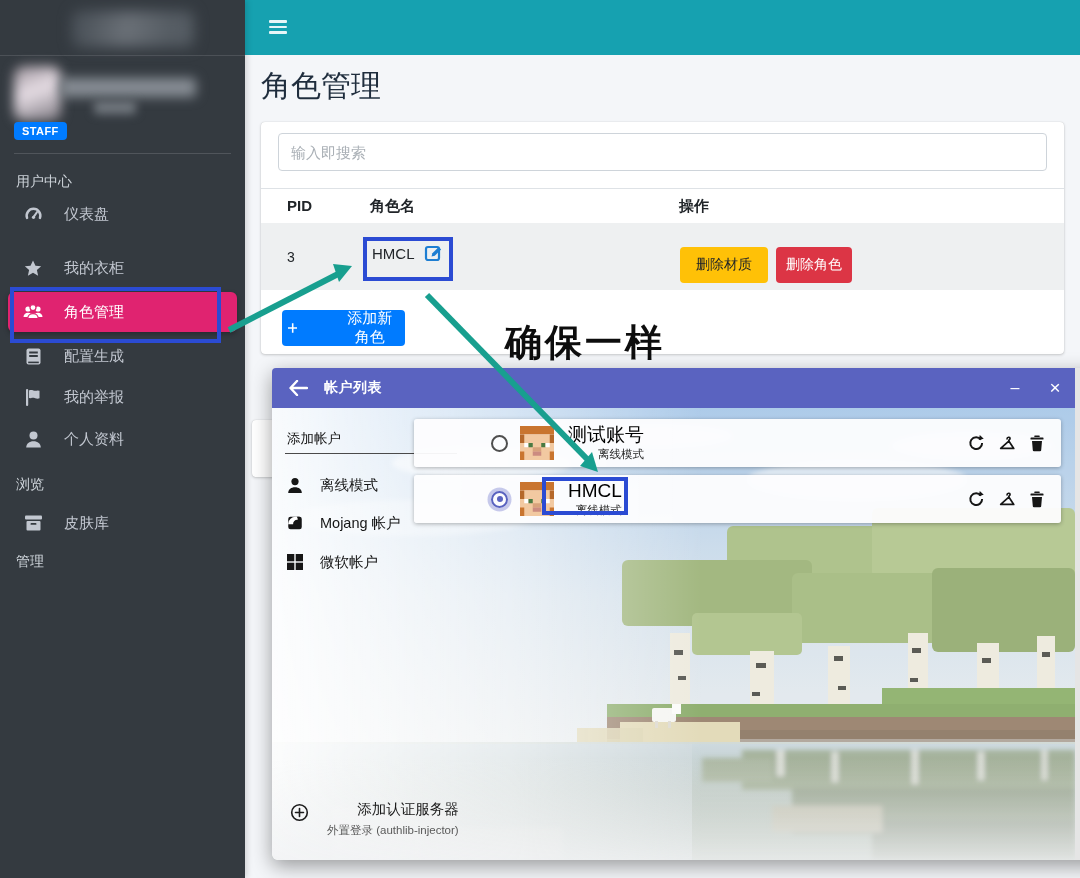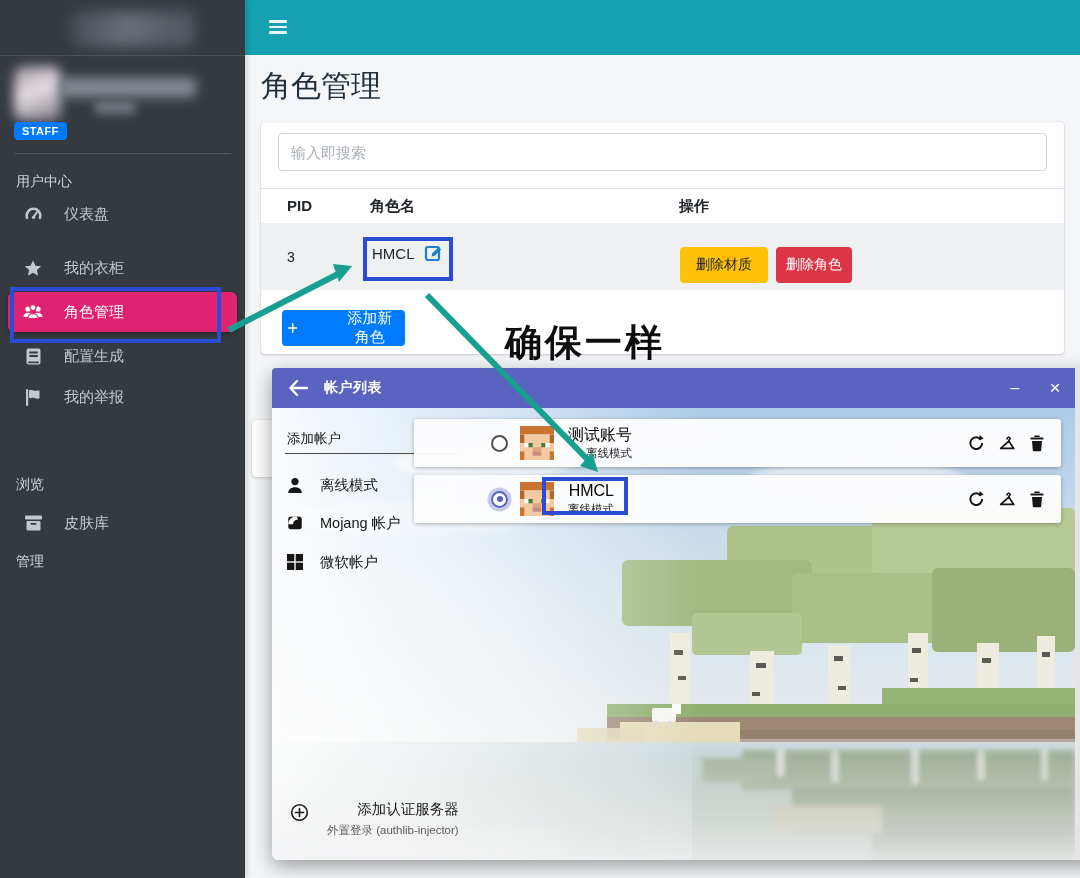--- a/index.html
+++ b/index.html
@@ -73,21 +73,21 @@
   .method .m-ic{width:20px;display:flex;justify-content:center;}
   .method .m-label{margin-left:15px;font-size:14.5px;color:#151515;}
 
   .acct-card{left:142px;width:647px;height:48px;background:rgba(253,253,254,.95);border-radius:3px;
              box-shadow:0 1px 4px rgba(0,0,0,.3);display:flex;align-items:center;cursor:pointer;}
   .radio{width:17px;height:17px;border:2px solid #4f4f4f;border-radius:50%;margin-left:77px;box-sizing:border-box;position:relative;}
   .radio.checked{border-color:#5a63c0;box-shadow:0 0 0 3.5px rgba(99,107,201,.35);}
   .radio.checked:after{content:"";position:absolute;left:3.5px;top:3.5px;width:6px;height:6px;border-radius:50%;background:#5a63c0;}
   .acct-avatar{width:34px;height:34px;margin-left:12px;image-rendering:pixelated;}
   .acct-texts{margin-left:14px;line-height:1;}
-  .acct-name{font-size:16px;color:#000;margin-bottom:5px;}
+  .acct-name{font-size:19px;color:#000;margin-bottom:5px;}
   .acct-type{font-size:11.5px;color:#1f1f1f;}
   .acct-icons{margin-left:auto;margin-right:16px;display:flex;align-items:center;gap:13px;}
   .acct-icons .aic{display:flex;cursor:pointer;}
 
   .authrow{left:18px;top:392px;display:flex;cursor:pointer;}
   .authrow .a-ic{margin-top:3px;}
   .auth-texts{margin-left:18px;}
   .auth-label{font-size:14.5px;color:#1a1a1a;margin-bottom:4px;}
   .auth-sub{font-size:11.5px;color:#5a5a5a;}
 
@@ -169,20 +169,29 @@
     <div class="abs nav-item" style="top:377px">
       <span class="nav-ic">
         <svg width="18" height="19" viewBox="0 0 18 19">
             <rect x="2" y="1" width="2.2" height="17" rx="1" fill="#c2c7d0"></rect>
             <path d="M5 2.5c3-1.4 5.5 1.2 8.5 0l2 .2v7.5c-3 1.4-5.5-1.2-8.5 0l-2-.2Z" fill="#c2c7d0"></path>
           </svg>
       </span>
       <span class="nav-label">我的举报</span>
     </div>
 
+    <div class="abs nav-item" style="top:419px">
+      <span class="nav-ic">
+        <svg width="17" height="19" viewBox="0 0 17 19">
+            <circle cx="8.5" cy="5.4" r="4" fill="#c2c7d0"></circle>
+            <path d="M1.2 17.5c0-4 3.2-6.3 7.3-6.3s7.3 2.3 7.3 6.3Z" fill="#c2c7d0"></path>
+          </svg>
+      </span>
+      <span class="nav-label">个人资料</span>
+    </div>
 
     <div class="abs sec-label" style="top:476px">浏览</div>
 
     <div class="abs nav-item" style="top:503px">
       <span class="nav-ic">
         <svg width="19" height="18" viewBox="0 0 19 18">
             <rect x="1" y="1.5" width="17" height="4" rx="1" fill="#c2c7d0"></rect>
             <rect x="2.5" y="7" width="14" height="9.5" rx="1" fill="#c2c7d0"></rect>
             <rect x="6.5" y="9" width="6" height="1.8" rx=".9" fill="#343a40"></rect>
           </svg>

